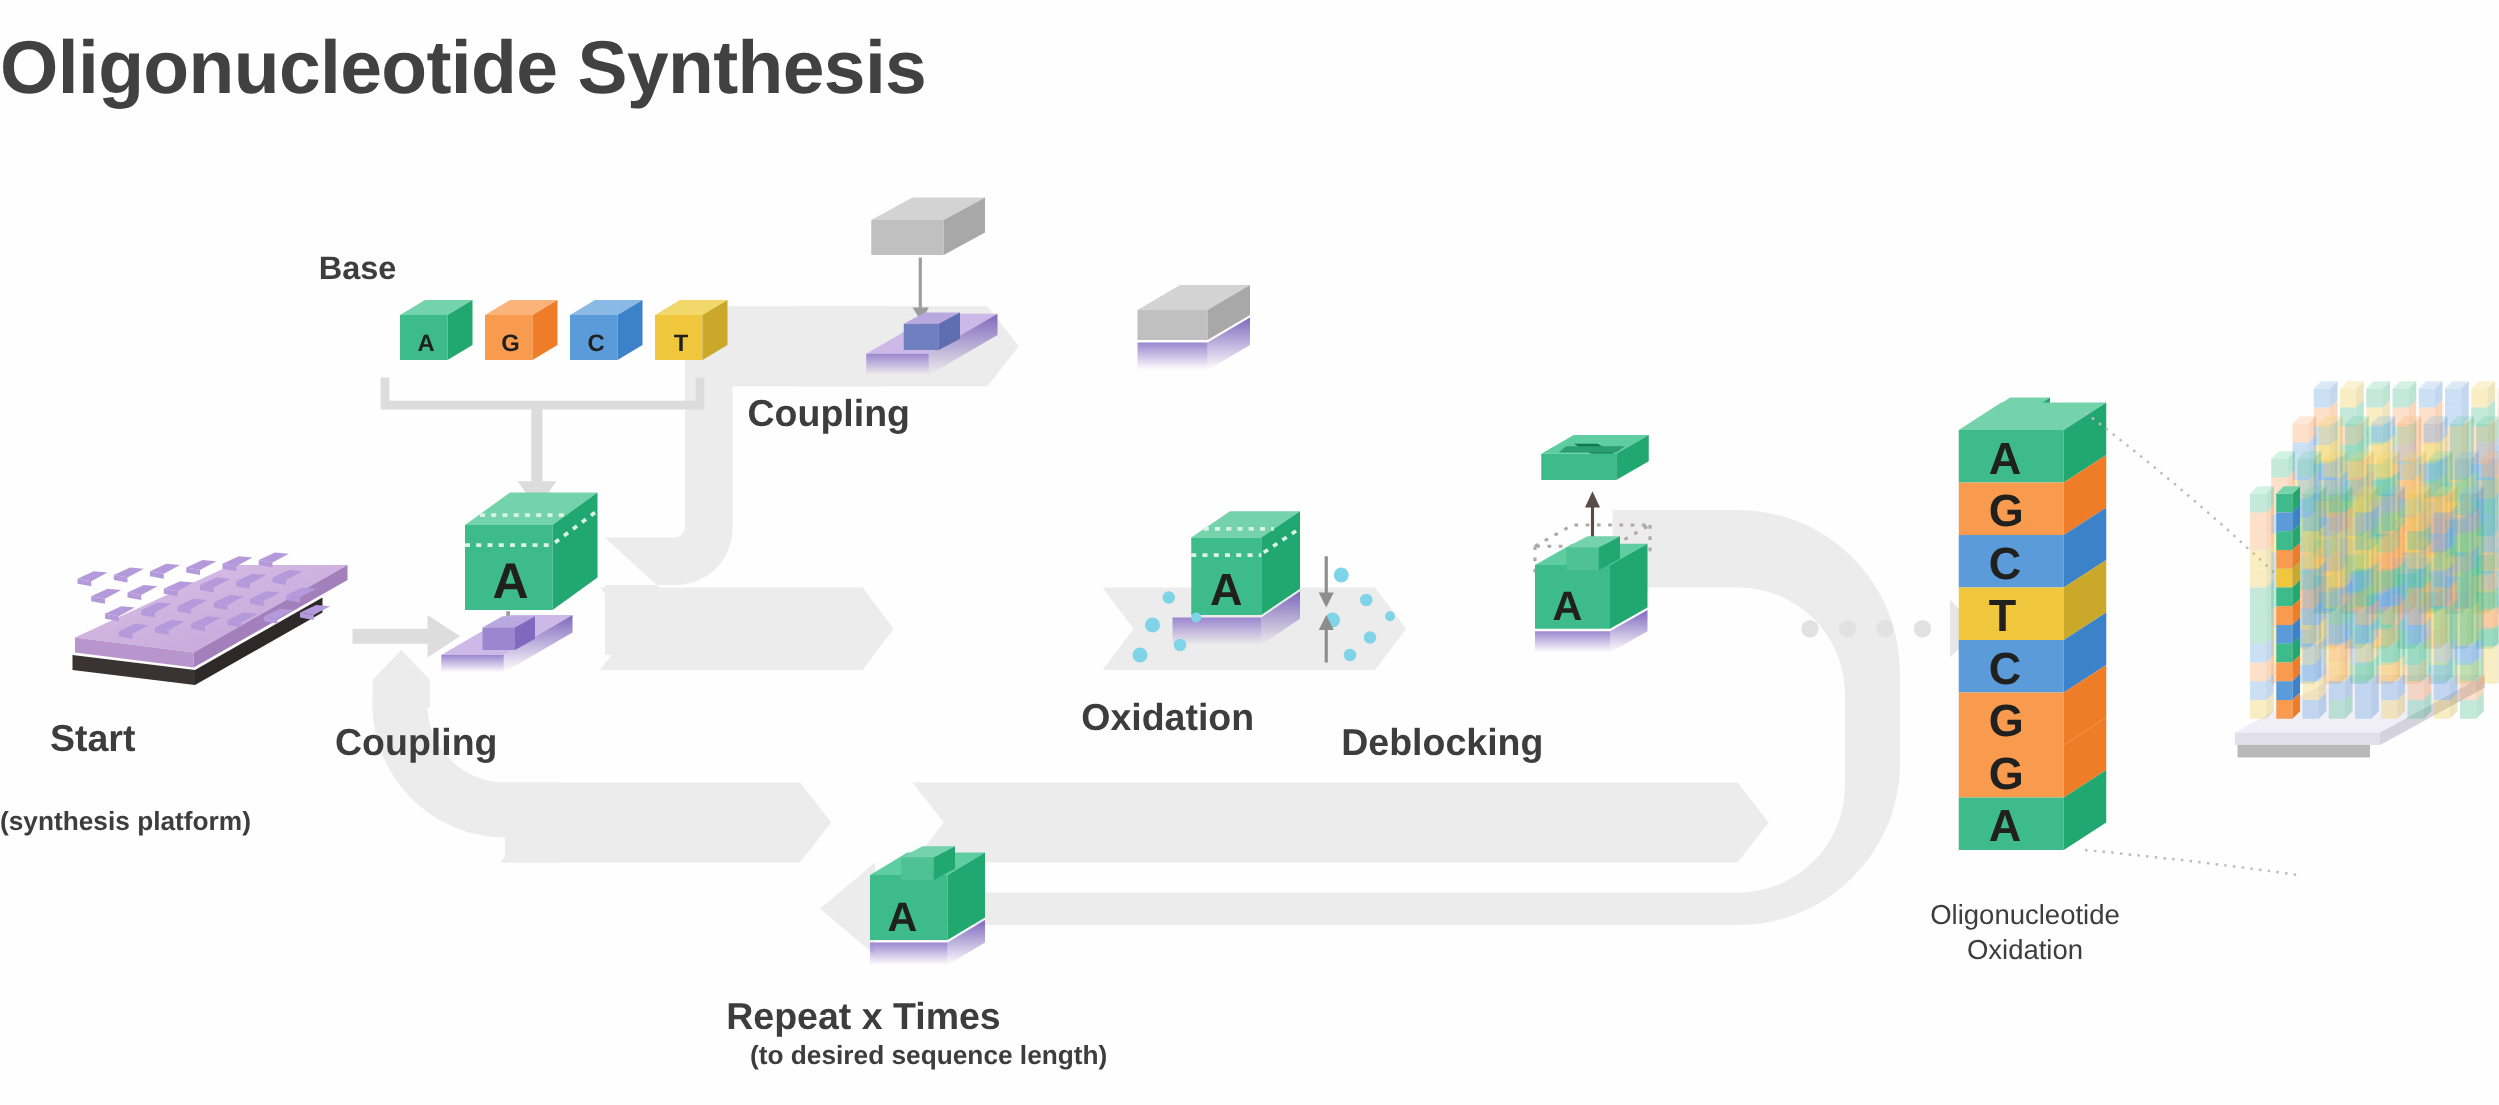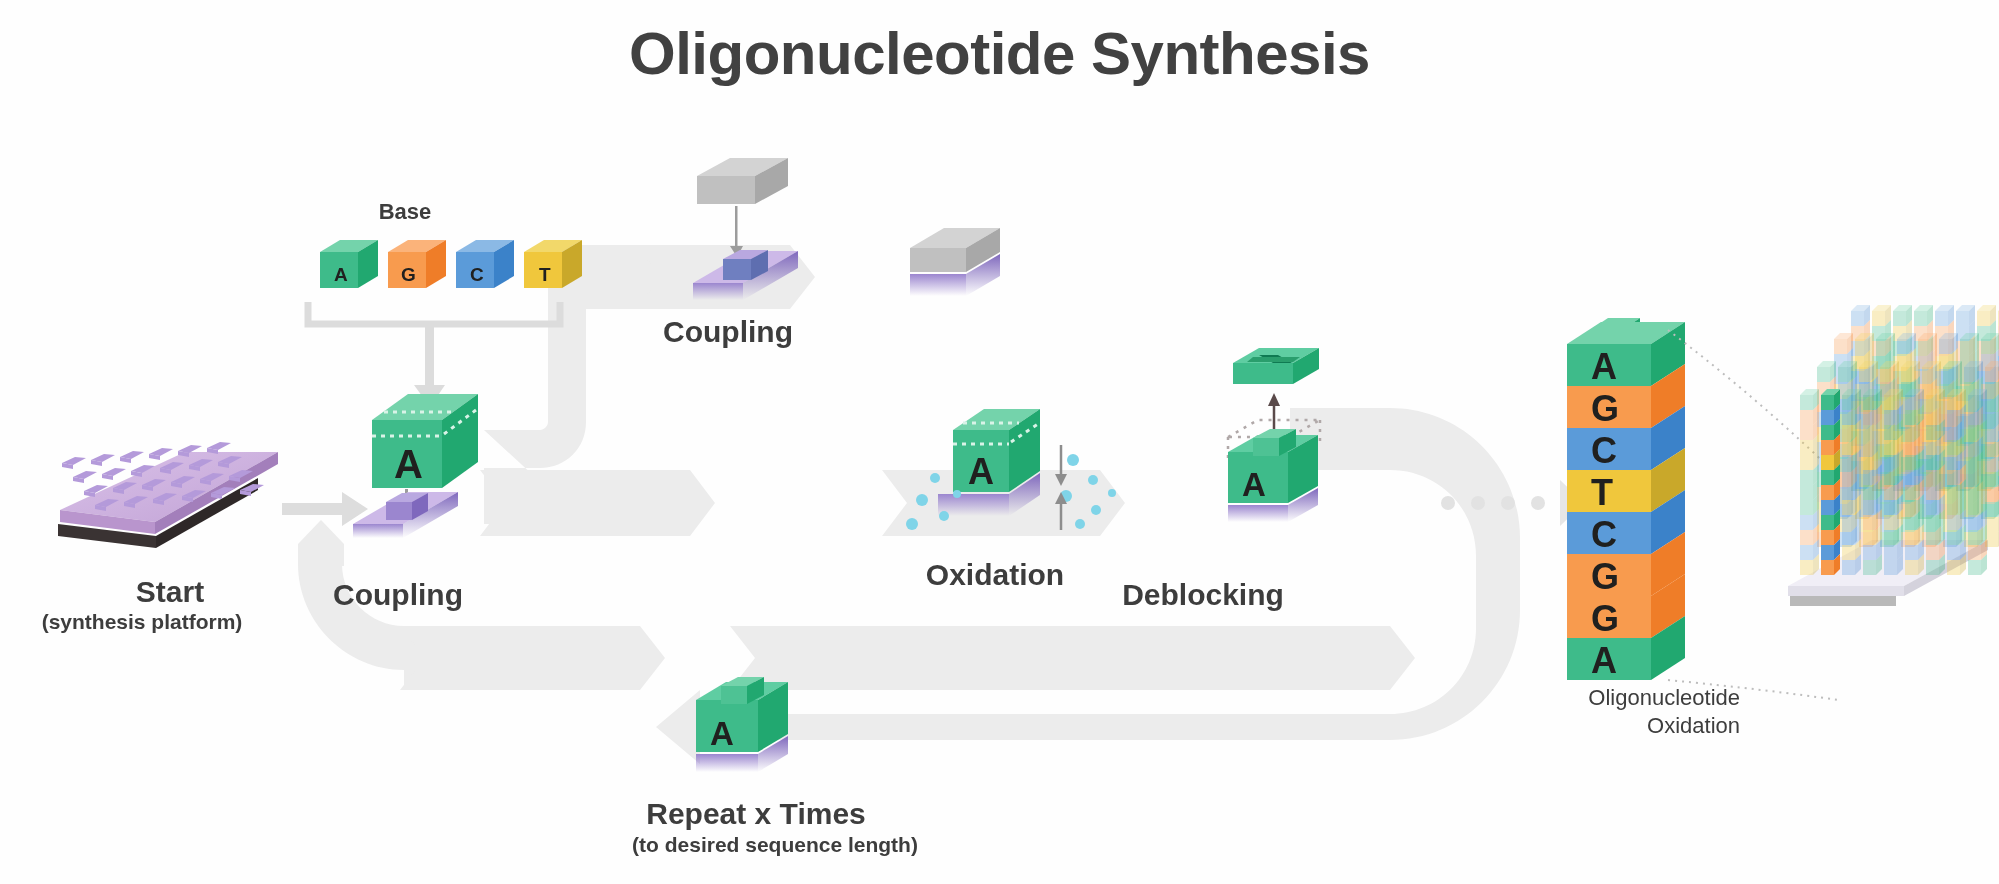--- a/index.html
+++ b/index.html
@@ -17,38 +17,38 @@
   }
   #flowsvg, #artsvg {
     position: absolute; left: 0; top: 0;
     width: 1999px; height: 884px;
   }
   #flowsvg { z-index: 1; }
   #artsvg  { z-index: 2; }
   .lbl {
     position: absolute;
     z-index: 5;
-    text-align: center;
+    text-align: left;
     color: #3d3d3d;
     font-weight: bold;
     line-height: 1.12;
     white-space: nowrap;
   }
   .title {
     font-size: 60px;
     letter-spacing: -0.5px;
     color: #414141;
   }
   .stage-label { font-size: 30px; }
   .sub-label { font-size: 21px; font-weight: bold; }
   .seq-label {
     font-size: 22px; font-weight: normal; color: #3d3d3d;
     line-height: 1.25; white-space: normal; width: 240px;
   }
-  .base-label { font-size: 22px; }
+  .base-label { font-size: 26px; }
   .cubetext {
     font-family: "Liberation Sans", sans-serif;
     font-weight: bold;
     fill: #20201f;
   }
 </style>
 </head>
 <body>
 
 <div id="stage">
@@ -1476,31 +1476,31 @@
           </g>
         </g>
     </g>
   </svg>
 
   <div class="lbl title" style="left:0; top:20px; width:1999px;">Oligonucleotide Synthesis</div>
 
   <div class="lbl base-label" style="left:255px; top:200px; width:300px;">Base</div>
 
   <div class="lbl stage-label" style="left:0px; top:575px; width:260px;margin-left:40px;">Start</div>
-  <div class="lbl sub-label" style="left:0px; top:610px; width:260px;margin-left:12px;">(synthesis platform)</div>
+  <div class="lbl sub-label" style="left:0px; top:646px; width:260px;">(synthesis platform)</div>
 
   <div class="lbl stage-label" style="left:268px; top:578px; width:260px;">Coupling</div>
 
   <div class="lbl stage-label" style="left:598px; top:315px; width:260px;">Coupling</div>
 
   <div class="lbl stage-label" style="left:865px; top:558px; width:260px;">Oxidation</div>
 
   <div class="lbl stage-label" style="left:1073px; top:578px; width:260px;">Deblocking</div>
 
   <div class="lbl stage-label" style="left:581px; top:797px; width:350px;">Repeat x Times</div>
   <div class="lbl sub-label" style="left:600px; top:833px; width:350px;">(to desired sequence length)</div>
 
-  <div class="lbl seq-label" style="left:1500px; top:684px; width:240px; text-align:right;">
+  <div class="lbl seq-label" style="left:1500px; top:718px; width:240px; text-align:center;">
     <div>Oligonucleotide</div>
     <div>Oxidation</div>
   </div>
 
 </div>
 
 </body></html>

